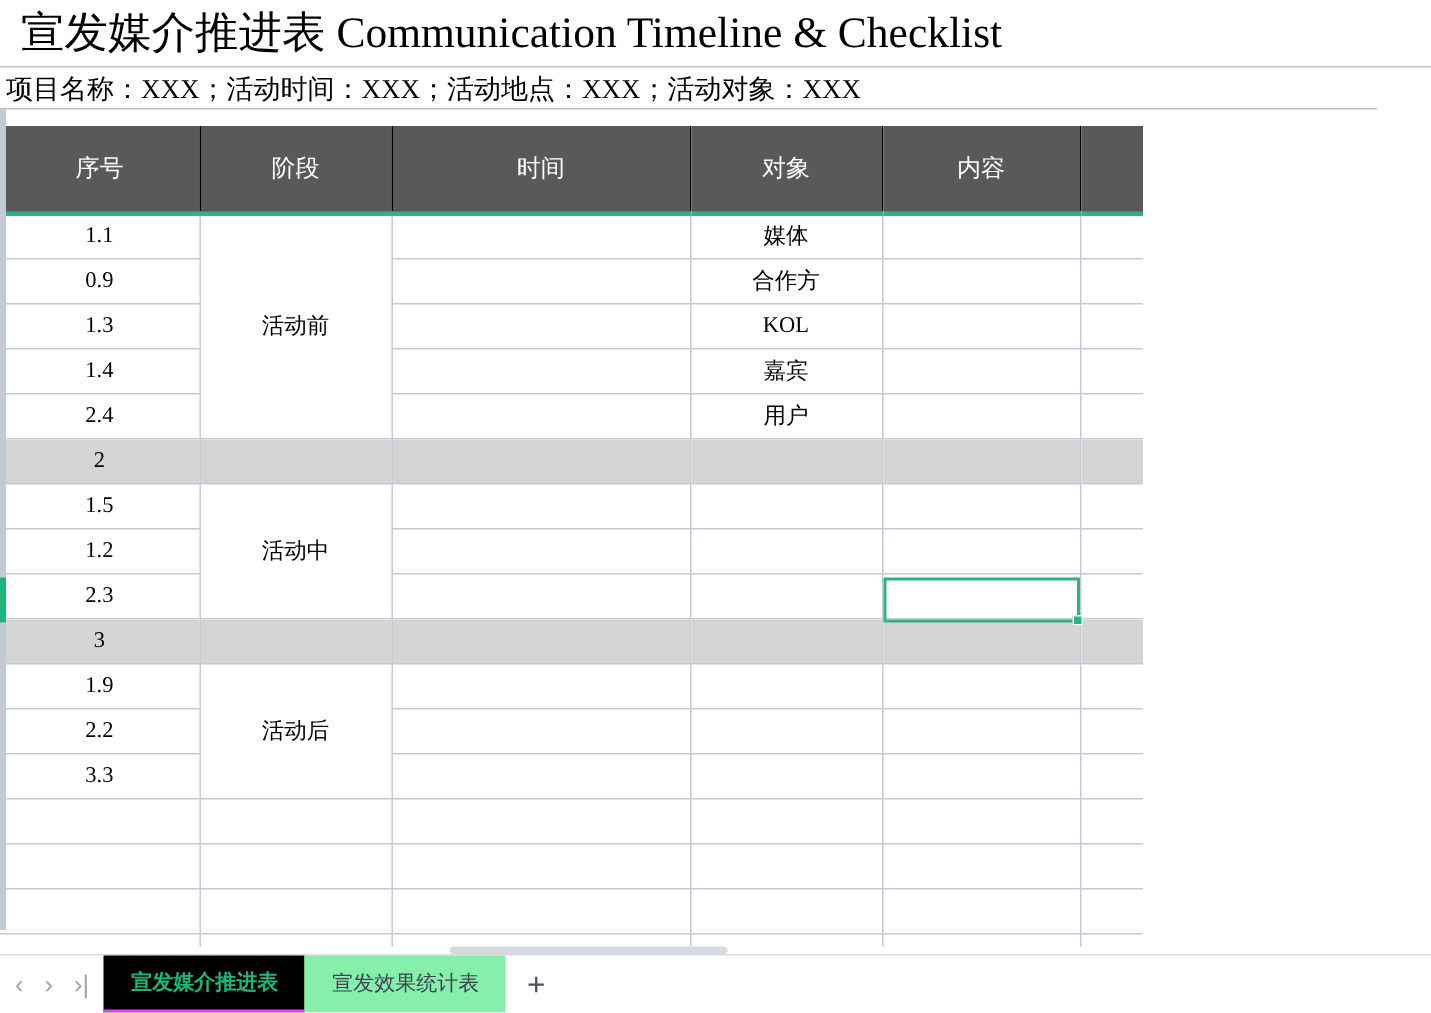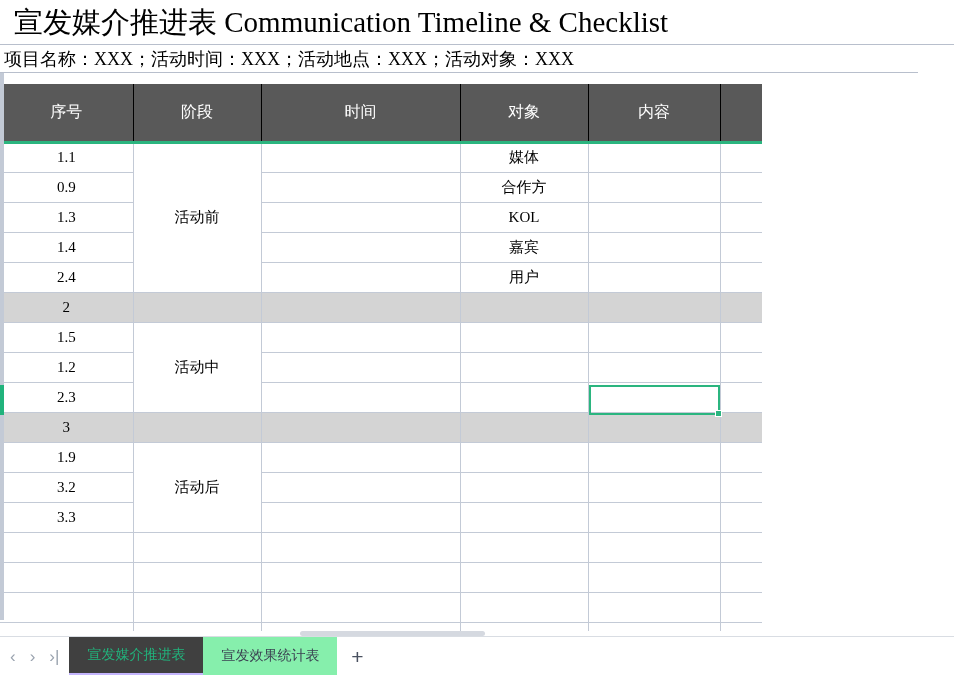--- a/index.html
+++ b/index.html
@@ -178,23 +178,23 @@
     display: flex;
     align-items: center;
     padding: 0 18px;
     font-size: 14px;
     color: #3b4252;
     cursor: pointer;
     white-space: nowrap;
   }
   .tab.active {
     color: #21b37c;
-    font-weight: normal;
-    background: #404040;
-    border-bottom: 2px solid #c4b5fd;
+    font-weight: bold;
+    background: #000000;
+    border-bottom: 2px solid #d946ef;
   }
   .tab.inactive {
     background: #86efac;
   }
   .addtab {
     display: flex;
     align-items: center;
     justify-content: center;
     width: 40px;
     font-size: 21px;
@@ -336,21 +336,21 @@
           <tr>
             <td class="b">1.9</td>
             <td class="b merged" rowspan="3">活动后</td>
             <td class="b"></td>
             <td class="b"></td>
             <td class="b"></td>
             <td class="b"></td>
             <td class="b" style="text-align: right; padding-right: 2px; border-right: none;"></td>
           </tr>
           <tr>
-            <td class="b">3.2</td>
+            <td class="b">2.2</td>
             <td class="b"></td>
             <td class="b"></td>
             <td class="b"></td>
             <td class="b"></td>
             <td class="b" style="text-align: right; padding-right: 2px; border-right: none;"></td>
           </tr>
           <tr>
             <td class="b">3.3</td>
             <td class="b"></td>
             <td class="b"></td>

